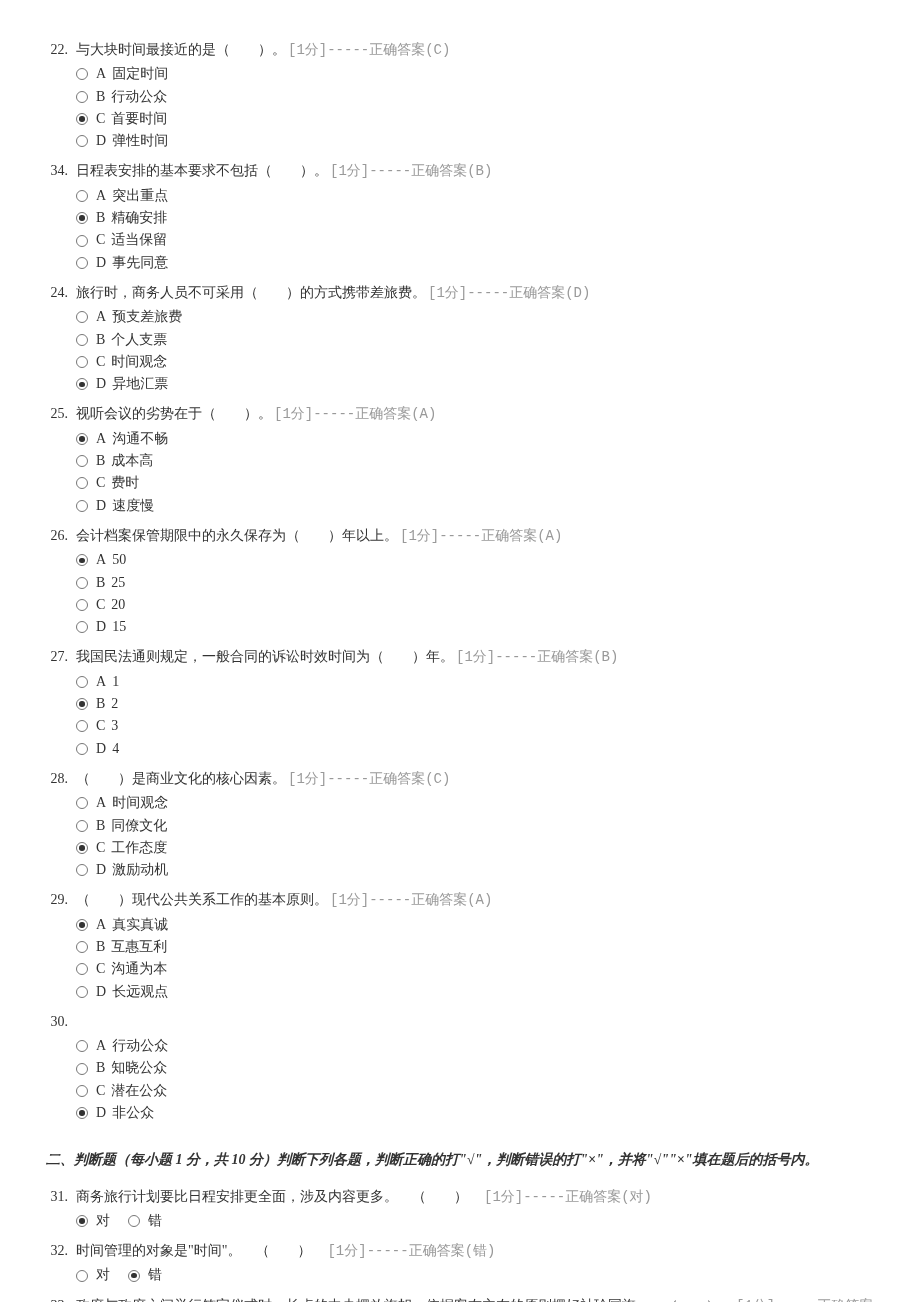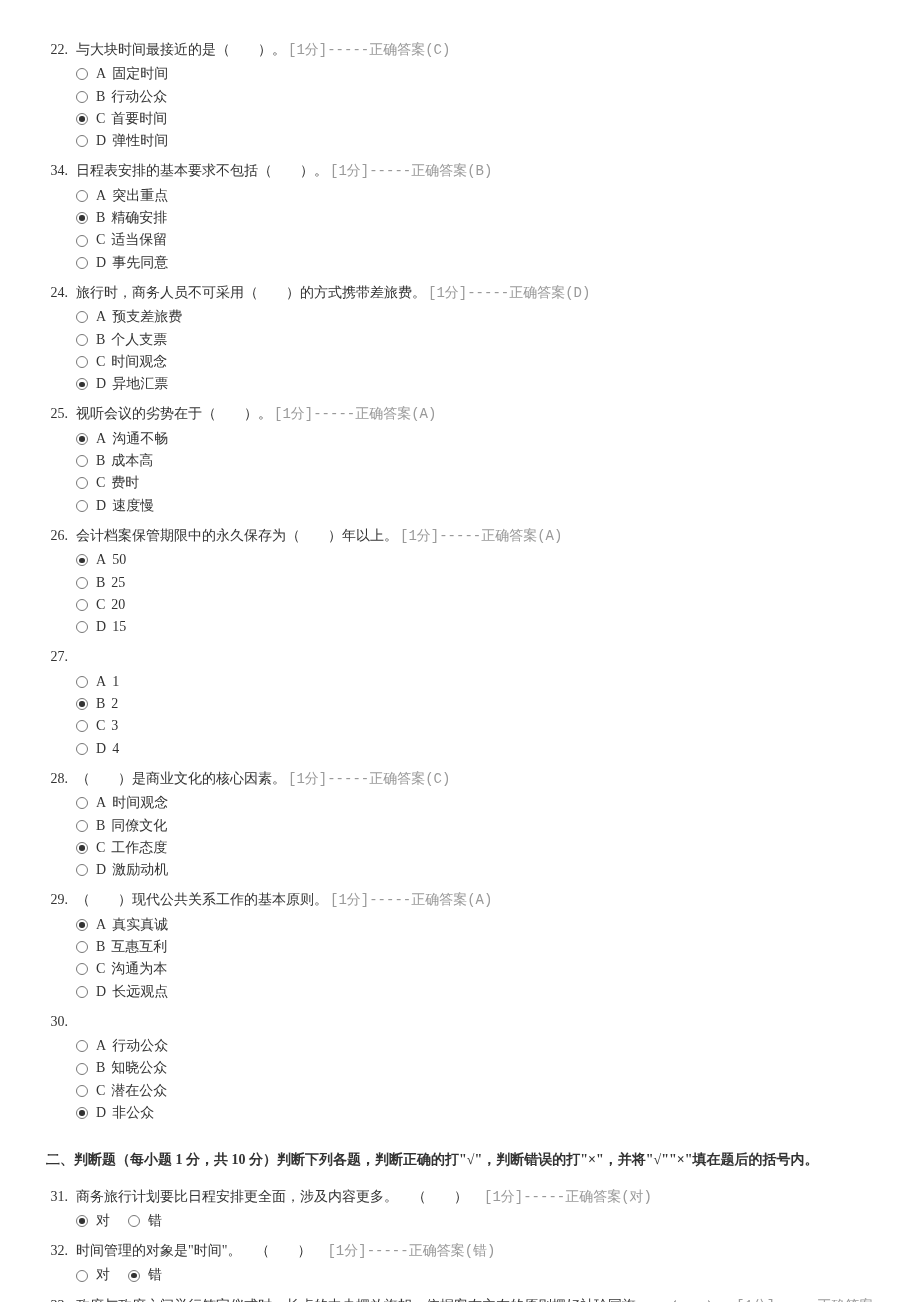--- a/index.html
+++ b/index.html
@@ -66,20 +66,21 @@
   .radio.selected .dot {
     display: block;
   }
   .opt-letter {
     margin-right: 6px;
   }
   .section-title {
     font-weight: bold;
     margin: 24px 0 14px 0;
     line-height: 1.8;
+    font-style: italic;
   }
   .tf-options {
     padding-left: 30px;
     display: flex;
     gap: 18px;
     margin-top: 4px;
   }
   .tf-opt {
     display: flex;
     align-items: center;
@@ -235,20 +236,21 @@
         <div class="option-row">
           <span class="radio"></span>
           <span class="opt-letter">D</span>
           <span>15</span>
         </div>
       </div>
     </div>
     <div class="question">
       <div class="q-head">
         <span class="q-num">27.</span>
+        <span><span class="q-stem">我国民法通则规定，一般合同的诉讼时效时间为（　　）年。</span><span class="q-score">[1分]-----正确答案(B)</span></span>
       </div>
       <div class="options">
         <div class="option-row">
           <span class="radio"></span>
           <span class="opt-letter">A</span>
           <span>1</span>
         </div>
         <div class="option-row">
           <span class="radio selected">
             <span class="dot"></span>

